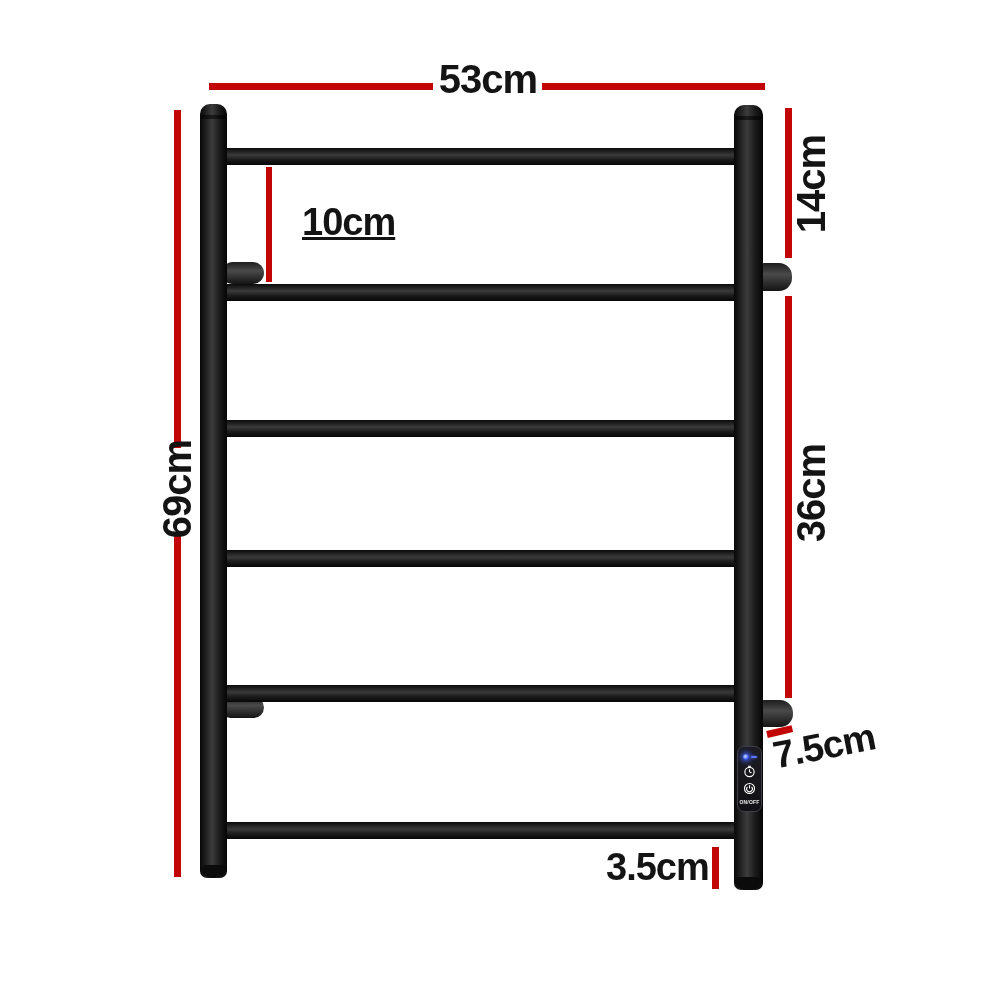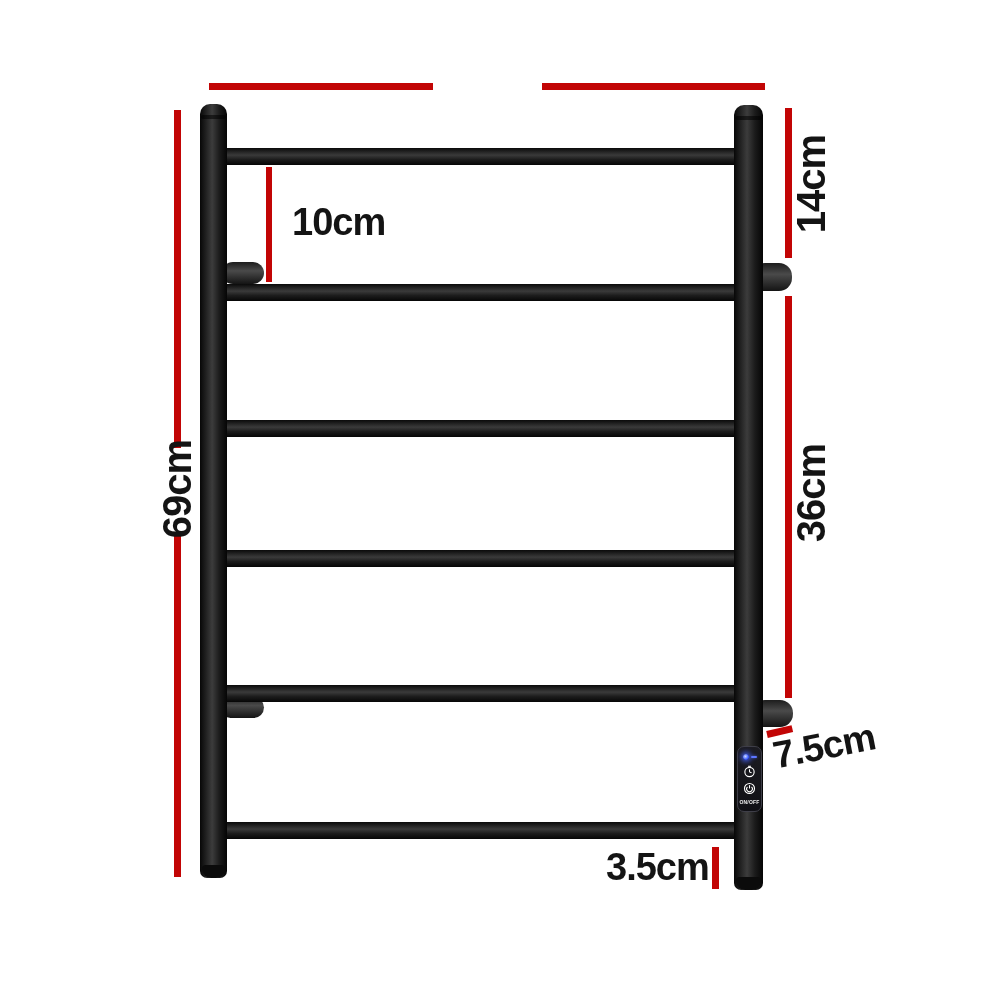--- a/index.html
+++ b/index.html
@@ -70,21 +70,21 @@
 
   .lbl{
     position:absolute;z-index:6;color:#141414;
     font-weight:700;font-size:40px;line-height:1;letter-spacing:-1px;
     white-space:nowrap;text-align:center;
   }
   .lbl-53 {left:428px;top:59px;width:120px;}
   .lbl-69 {left:112px;top:469px;width:130px;transform:rotate(-90deg);}
   .lbl-14 {left:746px;top:164px;width:130px;transform:rotate(-90deg);}
   .lbl-36 {left:746px;top:473px;width:130px;transform:rotate(-90deg);}
-  .lbl-10 {left:292px;top:203px;font-size:38px;text-align:left;}
+  .lbl-10 {left:302px;top:203px;font-size:38px;text-align:left;text-decoration:underline;}
   .lbl-75 {left:770px;top:737px;font-size:38px;text-align:left;
            transform:rotate(-11deg);transform-origin:left top;}
   .lbl-35 {left:606px;top:848px;font-size:38px;text-align:center;}
 </style>
 </head>
 <body>
 
 <div class="stage">
 
   <div class="stub stub-ul"></div>
@@ -130,20 +130,21 @@
   <div class="dim dim-top-left"></div>
   <div class="dim dim-top-right"></div>
   <div class="dim dim-left-a"></div>
   <div class="dim dim-left-b"></div>
   <div class="dim dim-r14"></div>
   <div class="dim dim-r36"></div>
   <div class="dim dim-10"></div>
   <div class="dim dim-35"></div>
   <div class="dim dim-75"></div>
 
+  <div class="lbl lbl-53">53cm</div>
   <div class="lbl lbl-69">69cm</div>
   <div class="lbl lbl-14">14cm</div>
   <div class="lbl lbl-36">36cm</div>
   <div class="lbl lbl-10">10cm</div>
   <div class="lbl lbl-75">7.5cm</div>
   <div class="lbl lbl-35">3.5cm</div>
 
 </div>
 
 </body></html>

